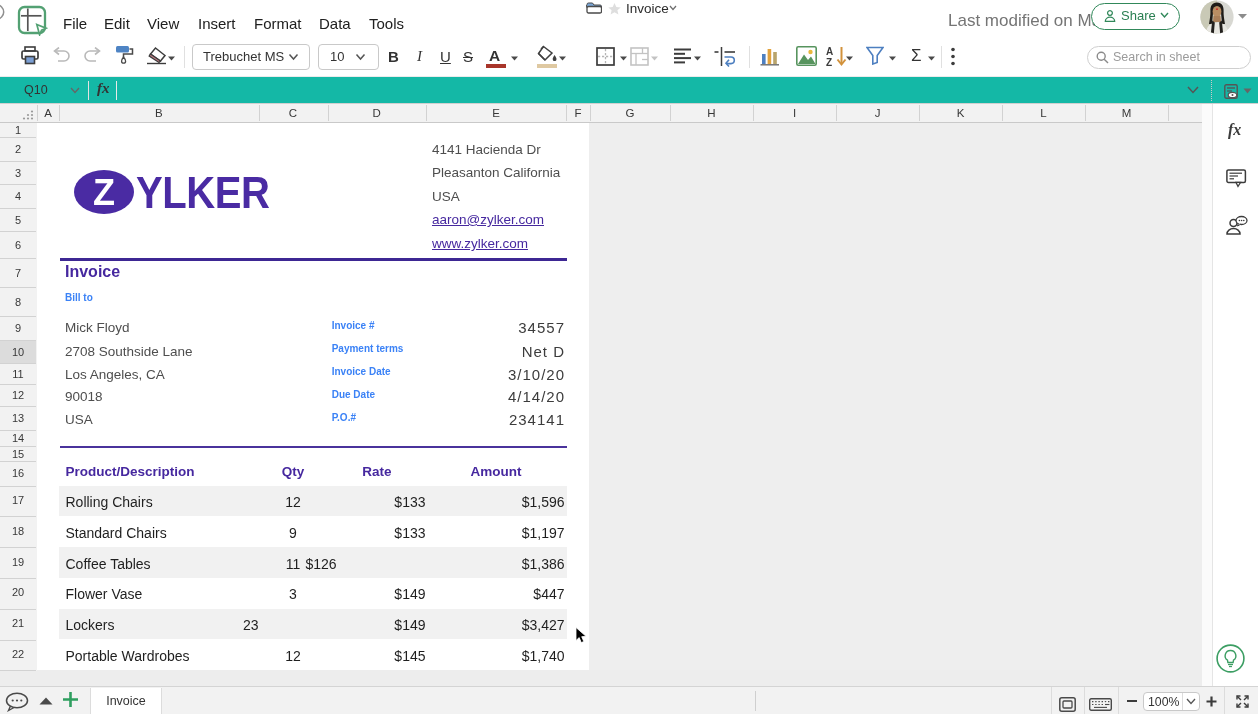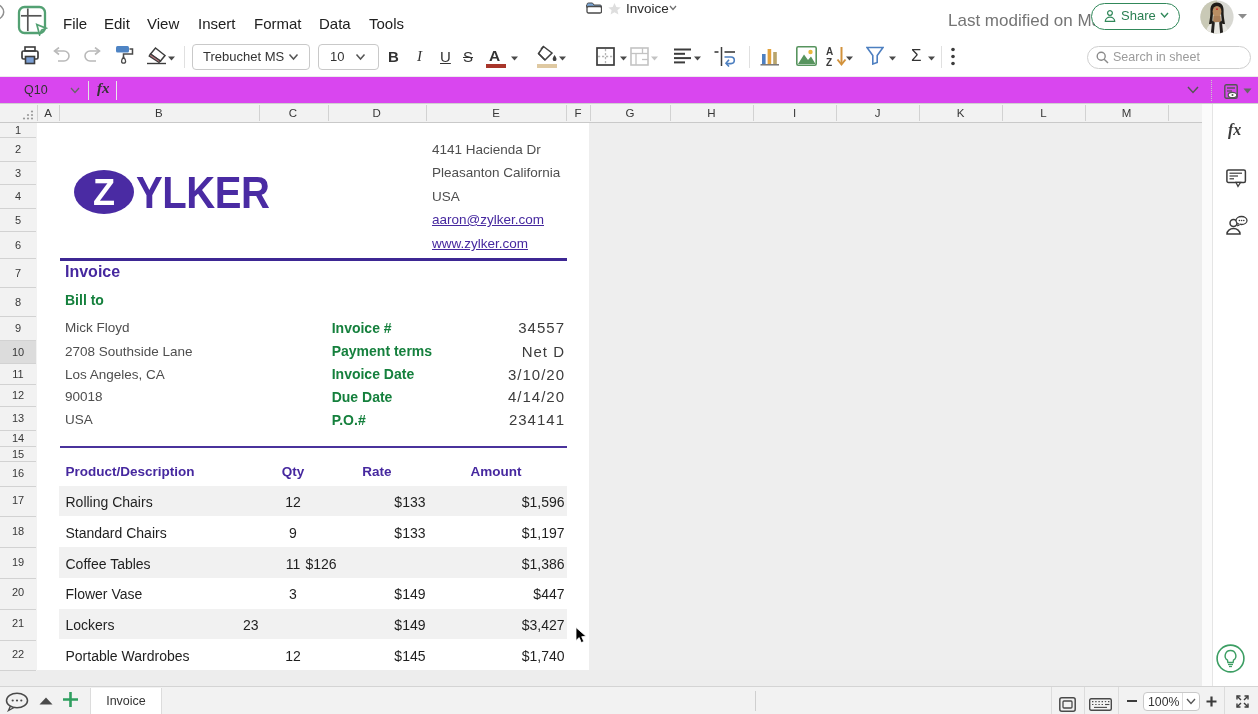--- a/index.html
+++ b/index.html
@@ -9,42 +9,42 @@
 #stage { position:absolute; left:0; top:0; width:1258px; height:714px; }
 
 #topbar { left:0; top:0; width:1258px; height:40px; background:#fff; }
 .menu { font-size:15px; color:#202020; top:15px; }
 
 #toolbar { left:0; top:0px; width:1258px; height:76px; background:transparent; }
 .tsep { width:1px; background:#e0e0e0; top:46px; height:22px; }
 .selbox { border:1px solid #c9c9c9; border-radius:4px; background:#fff; top:44px; height:26px; }
 .chev { width:9px; height:9px; }
 
-#fbar { left:0; top:76px; width:1258px; height:28px; background:#d946ef; border-top:1px solid #ebebeb; border-bottom:1px solid #d0d0d0; }
+#fbar { left:0; top:76px; width:1258px; height:28px; background:#14b8a6; border-top:1px solid #ebebeb; border-bottom:1px solid #d0d0d0; }
 
 #colhdr { left:0; top:104px; width:1210px; height:19px; background:#f2f2f2; border-bottom:1px solid #c9c9c9; }
 .chcell { top:104px; height:18px; font-size:11.5px; color:#383838; text-align:center; line-height:18px; }
 .chline { top:105px; height:16px; width:1px; background:#d2d2d2; }
 #rowhdr { left:0; top:123px; width:37px; height:548px; background:#f2f2f2; }
 .rhline { left:0; width:36px; height:1px; background:#d2d2d2; }
 .rhnum { left:0; width:36px; font-size:11px; color:#383838; text-align:center; }
 
 #gridbg { left:37px; top:123px; width:1173px; height:548px; background:#eeeeee; }
 #docwhite { left:37px; top:123px; width:552px; height:547.3px; background:#ffffff; }
 #botgray { left:0px; top:670.3px; width:1202px; height:15.7px; background:#ededed; }
 #vsb { left:1202px; top:104px; width:10px; height:582px; background:#fbfbfb; }
 
 #sidebar { left:1212px; top:104px; width:46px; height:582px; background:#fff; border-left:1px solid #e5e5e5; }
 
 #footer { left:0; top:686px; width:1258px; height:28px; background:#f2f2f2; border-top:1px solid #d4d4d4; }
 .fsep { top:686px; width:1px; height:28px; background:#dcdcdc; }
 
 .t { position:absolute; white-space:nowrap; }
 .gray { color:#4e4e4e; font-size:13.5px; }
-.bold { color:#15803d; font-size:14px; font-weight:bold; }
+.bold { color:#3b82f6; font-size:10px; font-weight:bold; }
 .purple { color:#46289f; }
 .val { color:#3c3c3c; font-size:15px; letter-spacing:1px; }
 .cell { color:#1f1f1f; font-size:14px; }
 .stripe { position:absolute; left:59px; width:507.6px; height:30.8px; background:#f1f1f1; }
 </style>
 </head>
 <body>
 <div id="stage">
 <div class="abs" id="topbar">
 

